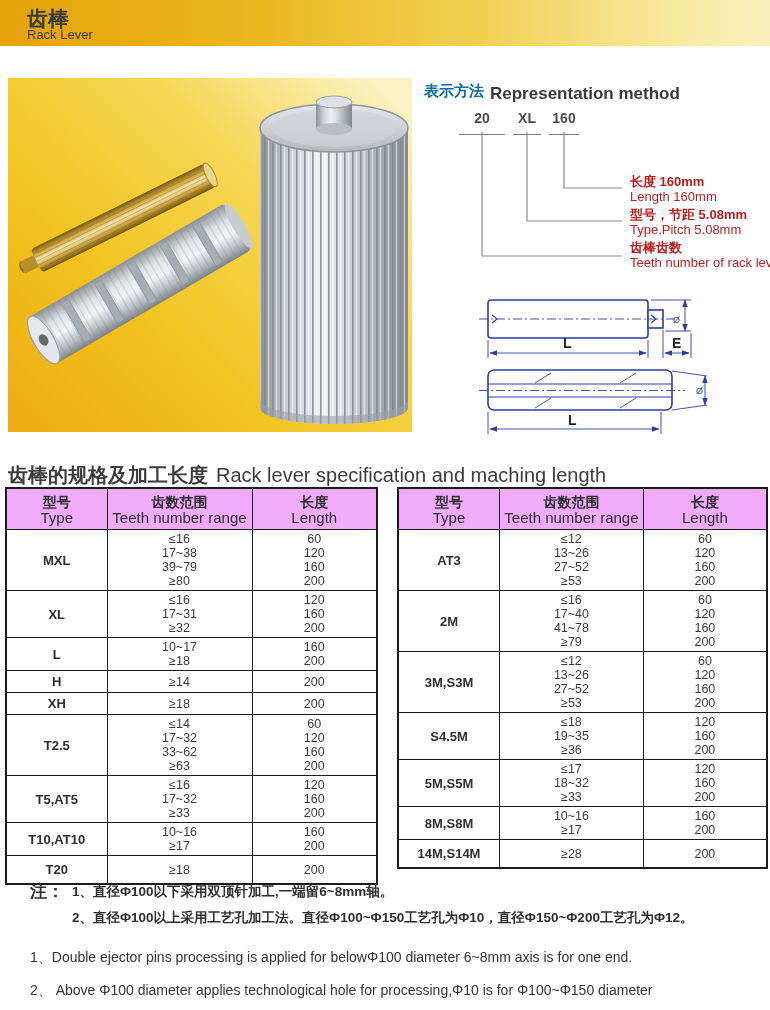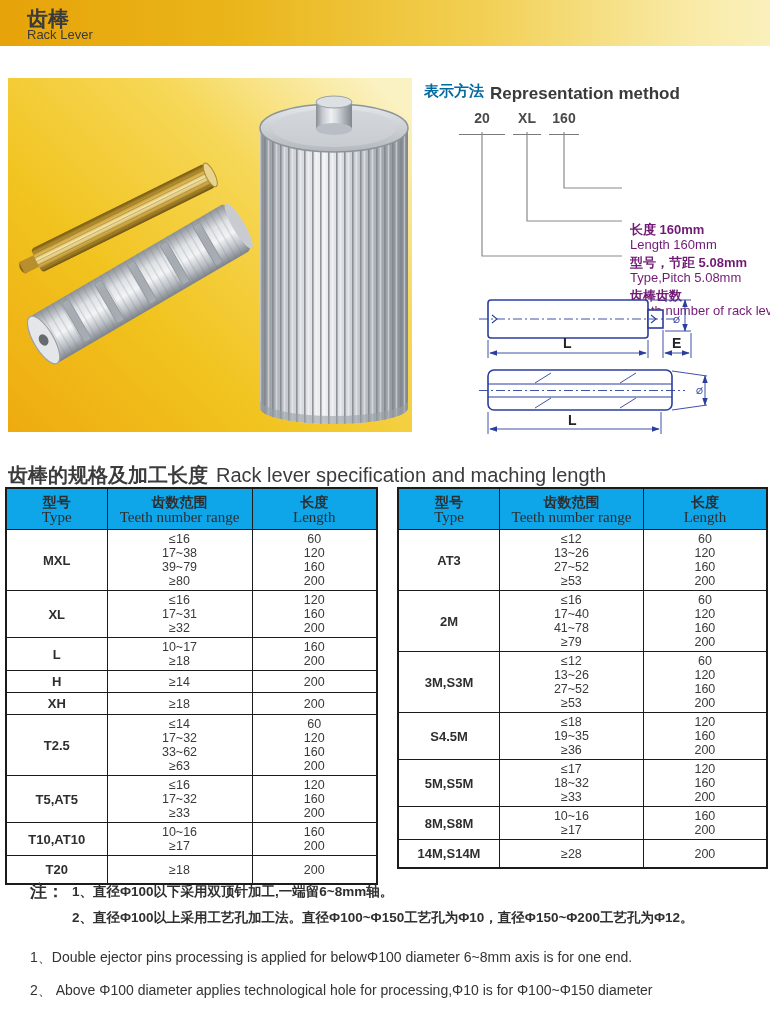--- a/index.html
+++ b/index.html
@@ -14,35 +14,35 @@
 
   
   .photo{position:absolute;left:8px;top:78px;width:404px;height:354px;}
 
   
   .rep{position:absolute;left:420px;top:80px;width:350px;height:200px;font-size:13px;}
   .rep .rt-cn{position:absolute;left:4px;top:2px;font-size:15px;font-weight:bold;color:#0369a1;}
   .rep .rt-en{position:absolute;left:70px;top:4px;font-size:17px;font-weight:bold;color:#3a3a3a;}
   .rep .code{position:absolute;top:30px;height:20px;font-size:14px;font-weight:bold;color:#4a4a4a;text-align:center;}
   .rep .code u{display:block;text-decoration:none;border-bottom:1.5px solid #7a7a7a;padding-bottom:8px;}
-  .rep .lbl{position:absolute;left:210px;white-space:nowrap;color:#701a75;line-height:14px;margin-top:48px;}
+  .rep .lbl{position:absolute;left:210px;white-space:nowrap;color:#b91c1c;line-height:14px;}
   .rep .lbl.cn{font-weight:bold;}
   .rep svg{position:absolute;left:0;top:0;}
 
   
   .sec-title{position:absolute;left:8px;top:444px;display:flex;align-items:baseline;gap:8px;}
   .sec-title .cn{font-size:20px;font-weight:bold;color:#3c3c3c;}
   .sec-title .en{font-size:20px;color:#3c3c3c;margin-top:20px;}
 
   
   table.spec{position:absolute;top:487px;width:371px;border-collapse:collapse;table-layout:fixed;
              border:2px solid #1b1b1b;}
   table.spec.left{left:5px;}  table.spec.right{left:397px;}
   table.spec th,table.spec td{border:1px solid #1b1b1b;text-align:center;vertical-align:middle;}
-  table.spec thead th{background:#0ea5e9;height:40px;padding:0;font-family:Liberation Serif, serif;}
+  table.spec thead th{background:#f0abfc;height:40px;padding:0;}
   table.spec thead .h-cn{font-size:14px;font-weight:bold;color:#2e2e2e;line-height:17px;}
   table.spec thead .h-en{font-size:15px;font-weight:normal;color:#2e2e2e;line-height:13px;}
   table.spec td.col-type{font-size:13px;font-weight:bold;color:#2e2e2e;}
   table.spec td.col-teeth div,table.spec td.col-length div{font-size:12.5px;line-height:14px;color:#3a3a3a;}
   table.spec tr.lines-4 td{padding:2px 0;}
   table.spec tr.lines-3 td{padding:2px 0;}
   table.spec tr.lines-2 td{padding:2px 0;}
   table.spec tr.lines-1 td{padding:3px 0;}
   table.spec tbody tr:last-child td{padding:6px 0;}
 

